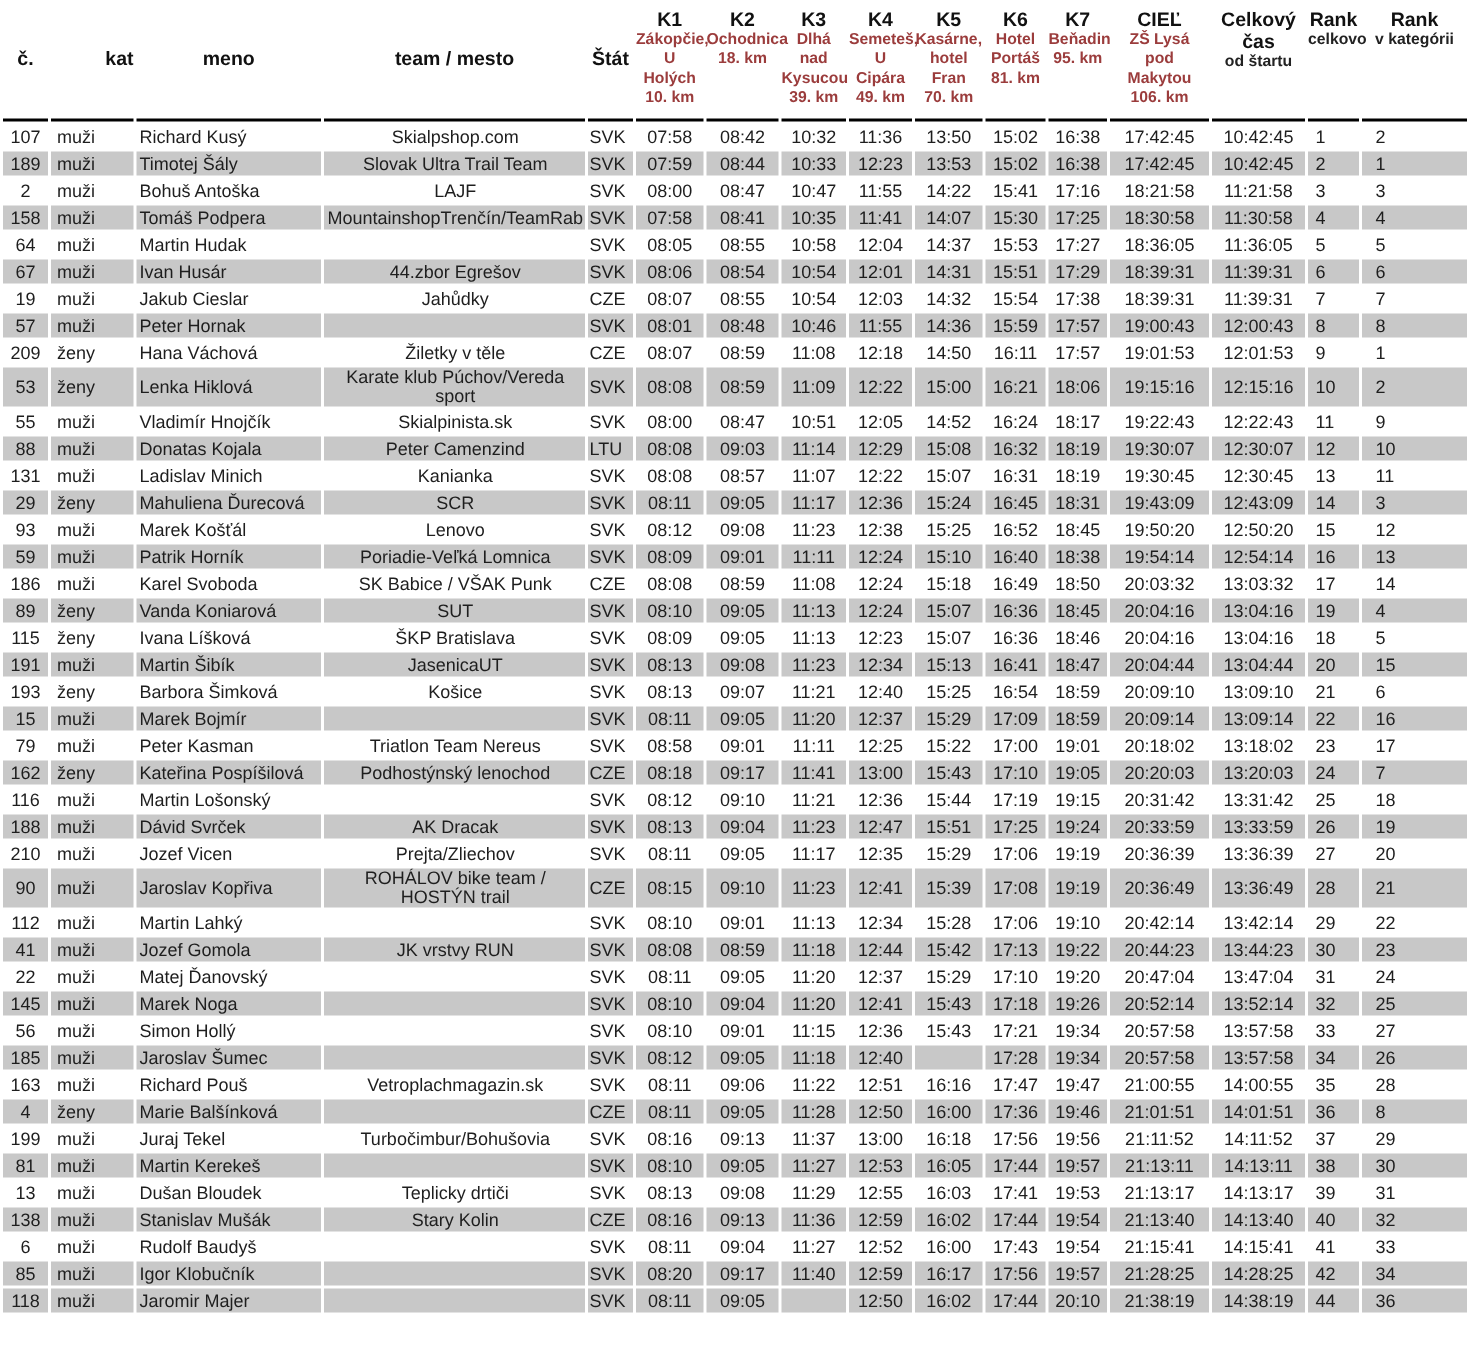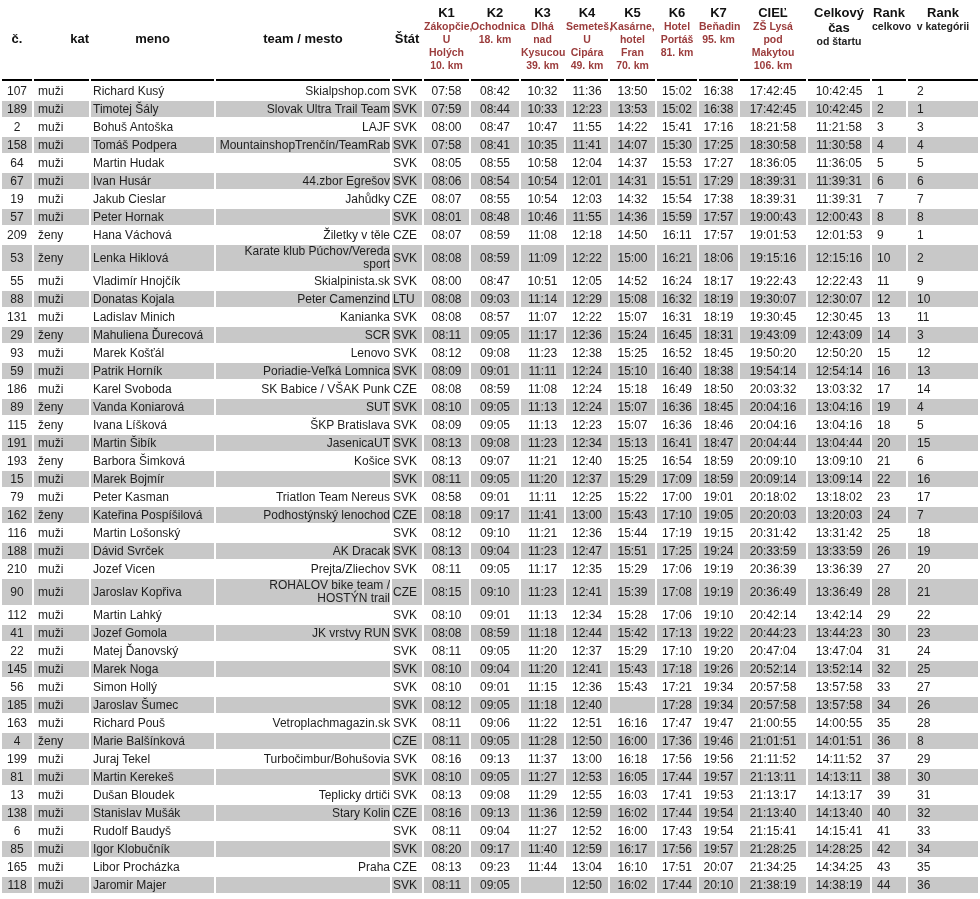--- a/index.html
+++ b/index.html
@@ -25,21 +25,21 @@
   td {
     font-size:12px; color:var(--text);
     height:16px; line-height:15px;
     padding:0; overflow:hidden; white-space:nowrap;
     vertical-align:middle;
   }
   tr.stripe td { background:var(--stripe); }
   td:nth-child(1) { text-align:center; }
   td:nth-child(2) { text-align:left; padding-left:4px;margin-top:44px; }
   td:nth-child(3) { text-align:left; padding-left:2px; }
-  td:nth-child(4) { text-align:right; padding-left:1px; white-space:normal; line-height:13px; }
+  td:nth-child(4) { text-align:center; padding-left:1px; white-space:normal; line-height:13px; }
   td:nth-child(5) { text-align:left; padding-left:1px; }
   td:nth-child(n+6) { text-align:center; }
   td:nth-child(15) { text-align:left; padding-left:5px; }
   td:nth-child(16) { text-align:left; padding-left:9px; }
 </style>
 </head>
 <body>
 
 <div class="page">
   <table>
@@ -882,38 +882,20 @@
           <td>11:40</td>
           <td>12:59</td>
           <td>16:17</td>
           <td>17:56</td>
           <td>19:57</td>
           <td>21:28:25</td>
           <td>14:28:25</td>
           <td>42</td>
           <td>34</td>
         </tr>
-        <tr>
-          <td>165</td>
-          <td>muži</td>
-          <td>Libor Procházka</td>
-          <td>Praha</td>
-          <td>CZE</td>
-          <td>08:13</td>
-          <td>09:23</td>
-          <td>11:44</td>
-          <td>13:04</td>
-          <td>16:10</td>
-          <td>17:51</td>
-          <td>20:07</td>
-          <td>21:34:25</td>
-          <td>14:34:25</td>
-          <td>43</td>
-          <td>35</td>
-        </tr>
         <tr class="stripe">
           <td>118</td>
           <td>muži</td>
           <td>Jaromir Majer</td>
           <td></td>
           <td>SVK</td>
           <td>08:11</td>
           <td>09:05</td>
           <td></td>
           <td>12:50</td>

